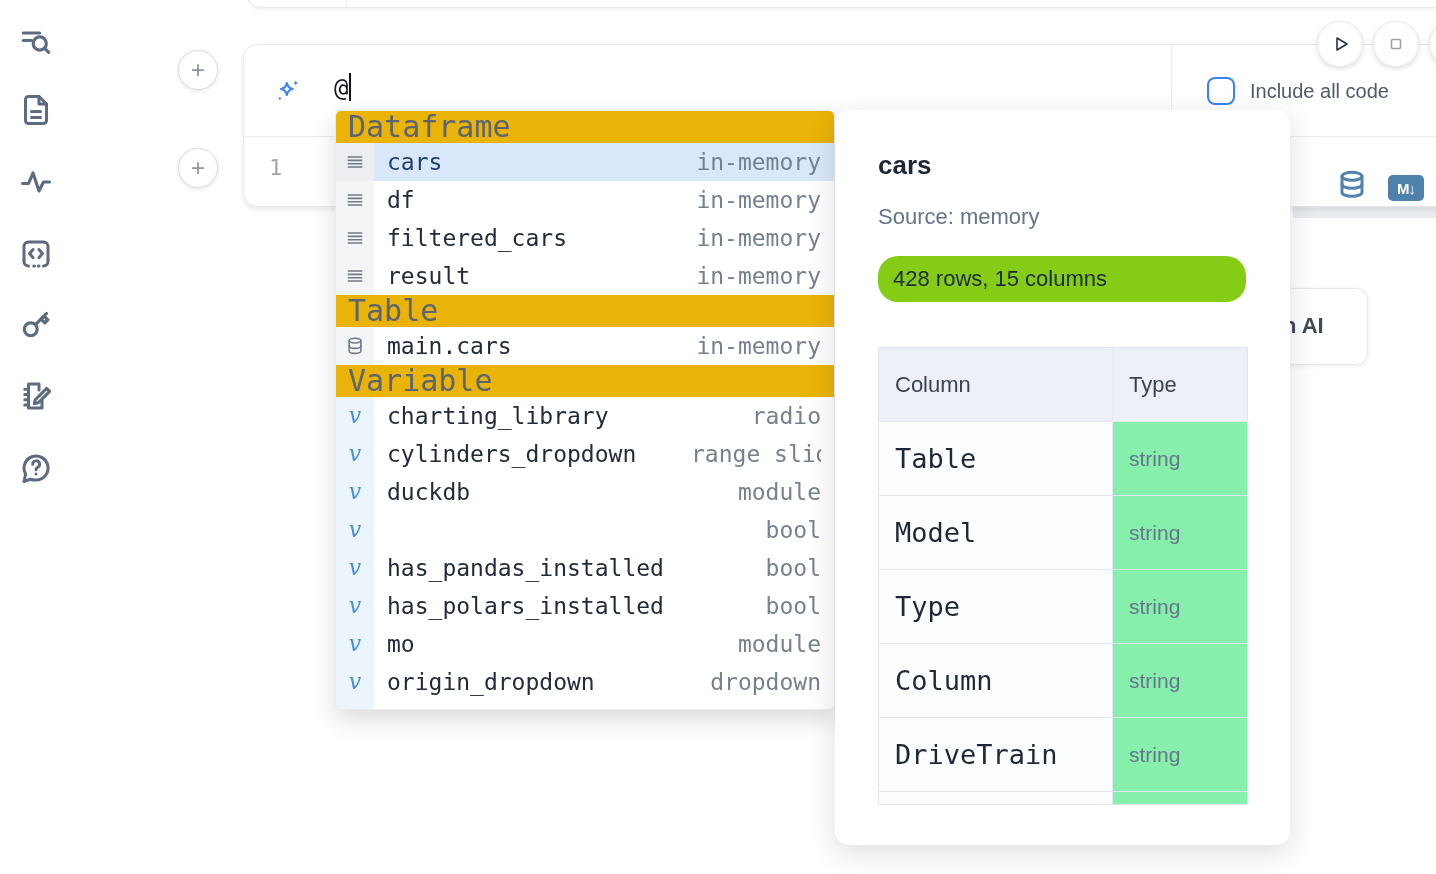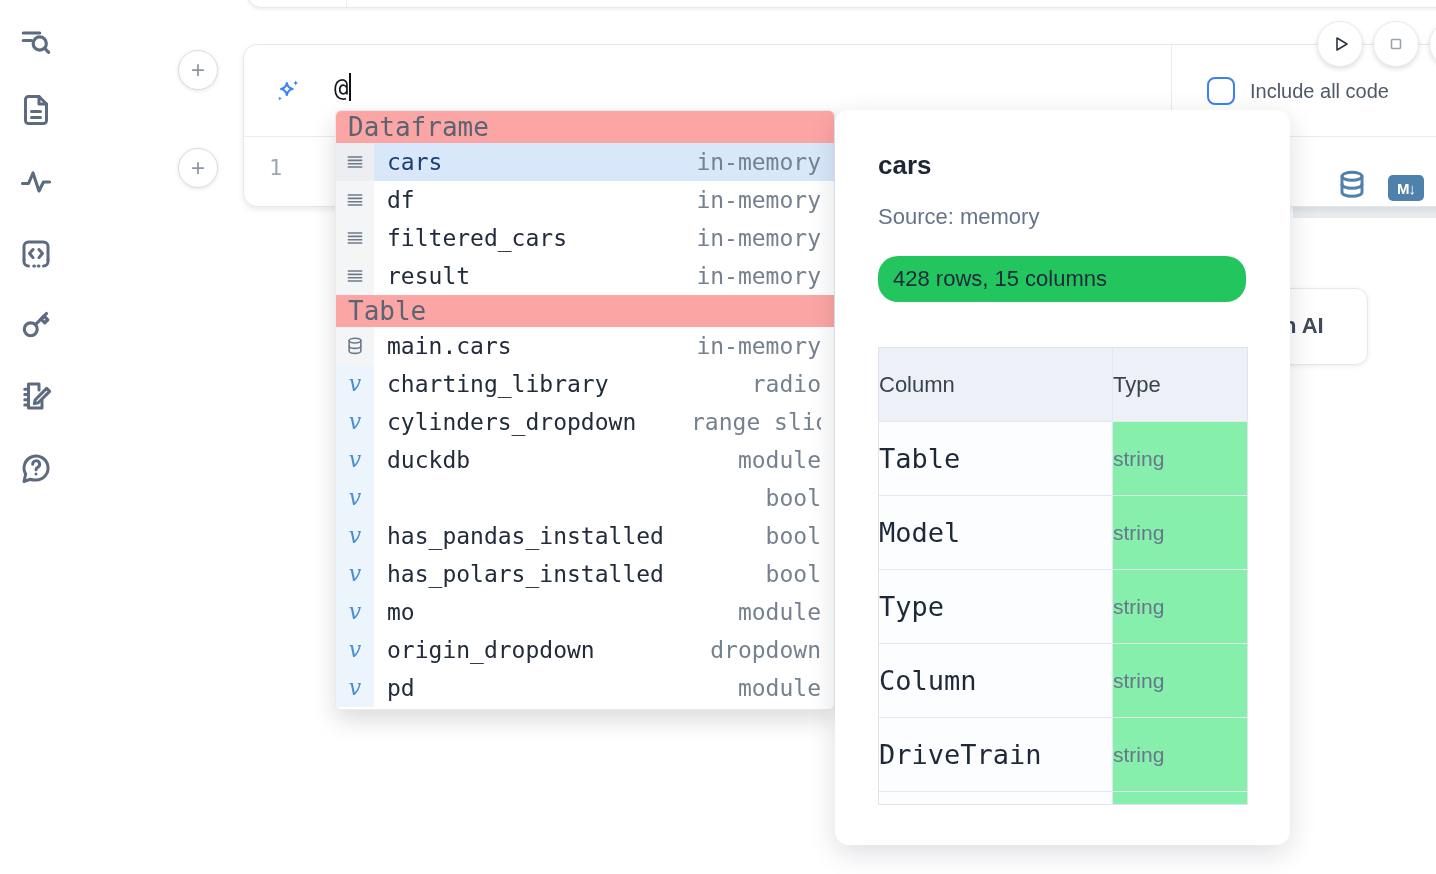--- a/index.html
+++ b/index.html
@@ -54,45 +54,45 @@
 
   
   .ai-card { position:absolute; left:1268px; top:288px; width:100px; height:77px; background:#fff;
     border:1px solid #e5e9ee; border-radius:12px; box-shadow:0 1px 5px rgba(0,0,0,.08); z-index:5; cursor:pointer; }
   .ai-card span { position:absolute; left:14px; top:24px; font-size:22px; font-weight:bold; color:#3f4a5a; }
 
   
   .popup { position:absolute; left:335px; top:110px; width:500px; height:600px; background:#fff;
     border:1px solid #e8eaee; border-radius:6px; overflow:hidden; z-index:8;
     box-shadow:0 10px 24px rgba(0,0,0,.14); font-family:"DejaVu Sans Mono", monospace; }
-  .c-sec { height:32px; line-height:32px; background:#fca5a5; color:#5a6472; font-size:26px; padding-left:12px; }
+  .c-sec { height:32px; line-height:32px; background:#eab308; color:#5a6472; font-size:30px; padding-left:12px; }
   .c-row { height:38px; display:flex; align-items:stretch; cursor:pointer; }
   .c-gut { width:38px; flex:0 0 38px; background:#f4f5f6; display:flex; align-items:center; justify-content:center; }
   .c-row.var .c-gut { background:#ecf4fc; }
   .c-row.sel .c-gut { background:#eceef1; }
   .c-main { flex:1; display:flex; align-items:center; padding:0 13px; min-width:0; }
   .c-row.sel .c-main { background:#d8e8fa; }
   .c-name { font-size:23px; color:#222b3a; white-space:nowrap; }
   .c-row.sel .c-name { color:#1c3f6e; }
   .c-type { margin-left:auto; font-size:23px; color:#75818f; white-space:nowrap; }
   .c-type.clip { overflow:hidden; max-width:130px; text-align:left; }
   .c-gut svg { width:20px; height:20px; color:#6f7a88; }
   .vicon { font-family:"DejaVu Serif", serif; font-style:italic; font-size:22px; color:#4a8fd4; line-height:1; }
 
   
   .panel { position:absolute; left:835px; top:110px; width:455px; height:735px; background:#fff;
     border-radius:14px; box-shadow:0 8px 28px rgba(15,23,42,.14); z-index:10; }
   .p-title { position:absolute; left:43px; top:40px; font-size:26px; font-weight:bold; color:#1d2636; }
   .p-source { position:absolute; left:43px; top:94px; font-size:22px; color:#64748b; }
-  .p-badge { position:absolute; left:43px; top:146px; width:368px; height:46px; background:#22c55e;
+  .p-badge { position:absolute; left:43px; top:146px; width:368px; height:46px; background:#84cc16;
     border-radius:20px; font-size:22px; color:#1e293b; line-height:46px; padding-left:15px; }
   .t-wrap { position:absolute; left:43px; top:237px; width:370px; height:458px; overflow:hidden;
     border:1px solid #dfe5ed; }
   .t-row { display:flex; height:74px; border-bottom:1px solid #e2e8f0; }
-  .t-cell { display:flex; align-items:center; }
+  .t-cell { display:flex; align-items:center; padding-left:16px; }
   .t-col { width:234px; border-right:1px solid #e2e8f0; }
   .t-type { flex:1; }
   .t-head .t-cell { background:#edf1f7; font-size:22px; color:#39434f; }
   .t-body .t-col { background:#fcfdfe; font-family:"DejaVu Sans Mono", monospace; font-size:27px; color:#1e2838; }
   .t-body .t-type { background:#86efac; font-size:21px; color:#68768a; }
 </style>
 </head>
 <body>
 
 <div class="sidebar">
@@ -253,20 +253,21 @@
           <ellipse cx="12" cy="5.5" rx="7" ry="2.8"></ellipse>
           <path d="M5 5.5v6.5c0 1.5 3.1 2.8 7 2.8s7-1.3 7-2.8V5.5"></path>
           <path d="M5 12v6c0 1.5 3.1 2.8 7 2.8s7-1.3 7-2.8v-6"></path>
         </svg>
       </div>
       <div class="c-main">
         <span class="c-name">main.cars</span>
         <span class="c-type">in-memory</span>
       </div>
     </div>
+    <div class="c-sec">Variable</div>
     <div class="c-row var">
       <div class="c-gut">
         <span class="vicon">v</span>
       </div>
       <div class="c-main">
         <span class="c-name">charting_library</span>
         <span class="c-type">radio</span>
       </div>
     </div>
     <div class="c-row var">

